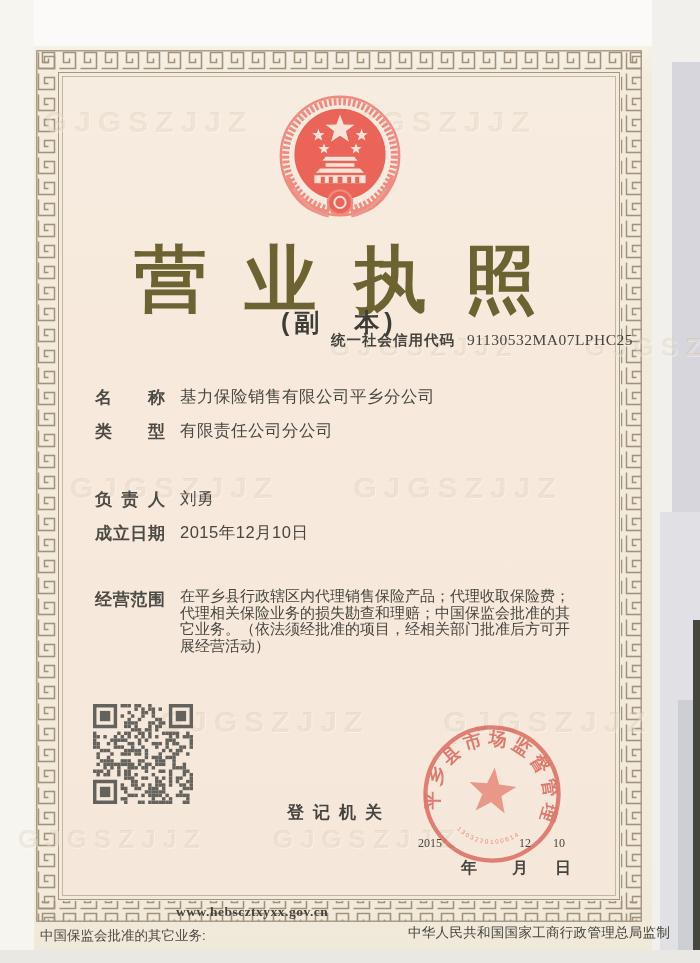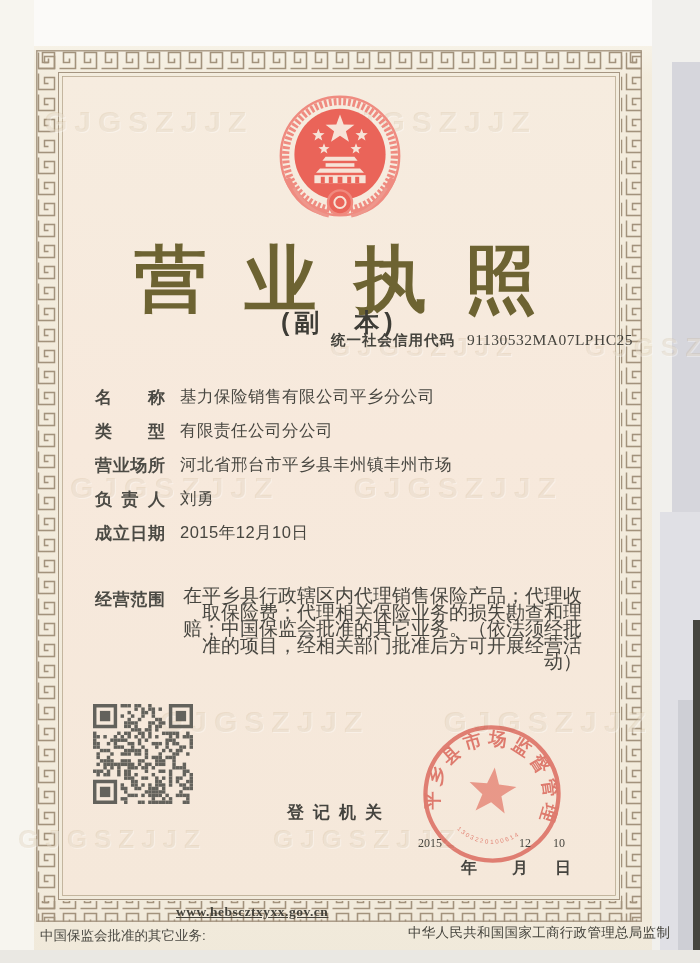--- a/index.html
+++ b/index.html
@@ -46,41 +46,41 @@
   .credit-line .code{font-size:15.5px;font-family:"Liberation Serif","DejaVu Serif",serif;
     margin-left:12px;letter-spacing:0.5px;}
 
   .field-row{position:absolute;left:95px;width:492px;color:#4a4942;}
   .field-label{display:inline-block;width:70px;font-size:17px;font-weight:600;
     text-align:justify;text-align-last:justify;vertical-align:top;color:#4b4a44;}
   .field-value{display:inline-block;margin-left:15px;font-size:16.5px;vertical-align:top;
     color:#474640;letter-spacing:0.5px;}
   .row1{top:386px}.row2{top:420px}.row3{top:454px}.row4{top:488px}
   .row5{top:522px}.row6{top:555px}.row7{top:588px}
-  .row7 .field-value{width:402px;font-size:19px;line-height:16.5px;letter-spacing:0;text-align:right;}
+  .row7 .field-value{width:402px;font-size:15px;line-height:16.5px;letter-spacing:0;}
 
   .qr{position:absolute;left:93px;top:704px;}
   .registrar{position:absolute;left:287px;top:801px;font-size:17px;font-weight:600;
     color:#45443f;letter-spacing:9px;white-space:nowrap;}
 
   .seal{position:absolute;left:416px;top:718px;opacity:0.82;mix-blend-mode:multiply;
     transform:rotate(6deg);}
 
   .date-num{position:absolute;font-size:12px;color:#474640;
     font-family:"Liberation Serif","DejaVu Serif",serif;}
   .d-year{left:418px;top:836px;}
   .d-month{left:519px;top:836px;}
   .d-day{left:553px;top:836px;}
   .date-unit{position:absolute;font-size:16px;font-weight:600;color:#45443f;}
   .u-year{left:461px;top:858px;}
   .u-month{left:512px;top:858px;}
   .u-day{left:555px;top:858px;}
 
   .site-url{position:absolute;left:176px;top:904px;font-size:13.5px;font-weight:bold;
-    color:#43423b;font-family:"Liberation Serif","DejaVu Serif",serif;letter-spacing:0.5px;text-decoration:underline;}
+    color:#43423b;font-family:"Liberation Serif","DejaVu Serif",serif;letter-spacing:0.5px;}
   .footer-left{position:absolute;left:40px;top:927px;font-size:13.5px;color:#4a4942;}
   .footer-right{position:absolute;left:408px;top:924px;font-size:13.5px;color:#44433c;
     letter-spacing:0.3px;}
 </style>
 </head>
 <body>
 
 <div id="scan">
 
   <div class="top-margin"></div>
@@ -158,23 +158,20 @@
   <div class="copy-label">(副　本)</div>
   <div class="credit-line">
     <span class="lbl">统一社会信用代码</span><span class="code">91130532MA07LPHC25</span>
   </div>
 
   <div class="field-row row1">
     <span class="field-label">名称</span><span class="field-value">基力保险销售有限公司平乡分公司</span>
   </div>
   <div class="field-row row2">
     <span class="field-label">类型</span><span class="field-value">有限责任公司分公司</span>
-  </div>
-  <div class="field-row row3">
-    <span class="field-label">营业场所</span><span class="field-value">河北省邢台市平乡县丰州镇丰州市场</span>
   </div>
   <div class="field-row row4">
     <span class="field-label">负责人</span><span class="field-value">刘勇</span>
   </div>
   <div class="field-row row5">
     <span class="field-label">成立日期</span><span class="field-value">2015年12月10日</span>
   </div>
   <div class="field-row row7">
     <span class="field-label">经营范围</span><span class="field-value">在平乡县行政辖区内代理销售保险产品；代理收取保险费；代理相关保险业务的损失勘查和理赔；中国保监会批准的其它业务。（依法须经批准的项目，经相关部门批准后方可开展经营活动）</span>
   </div>

